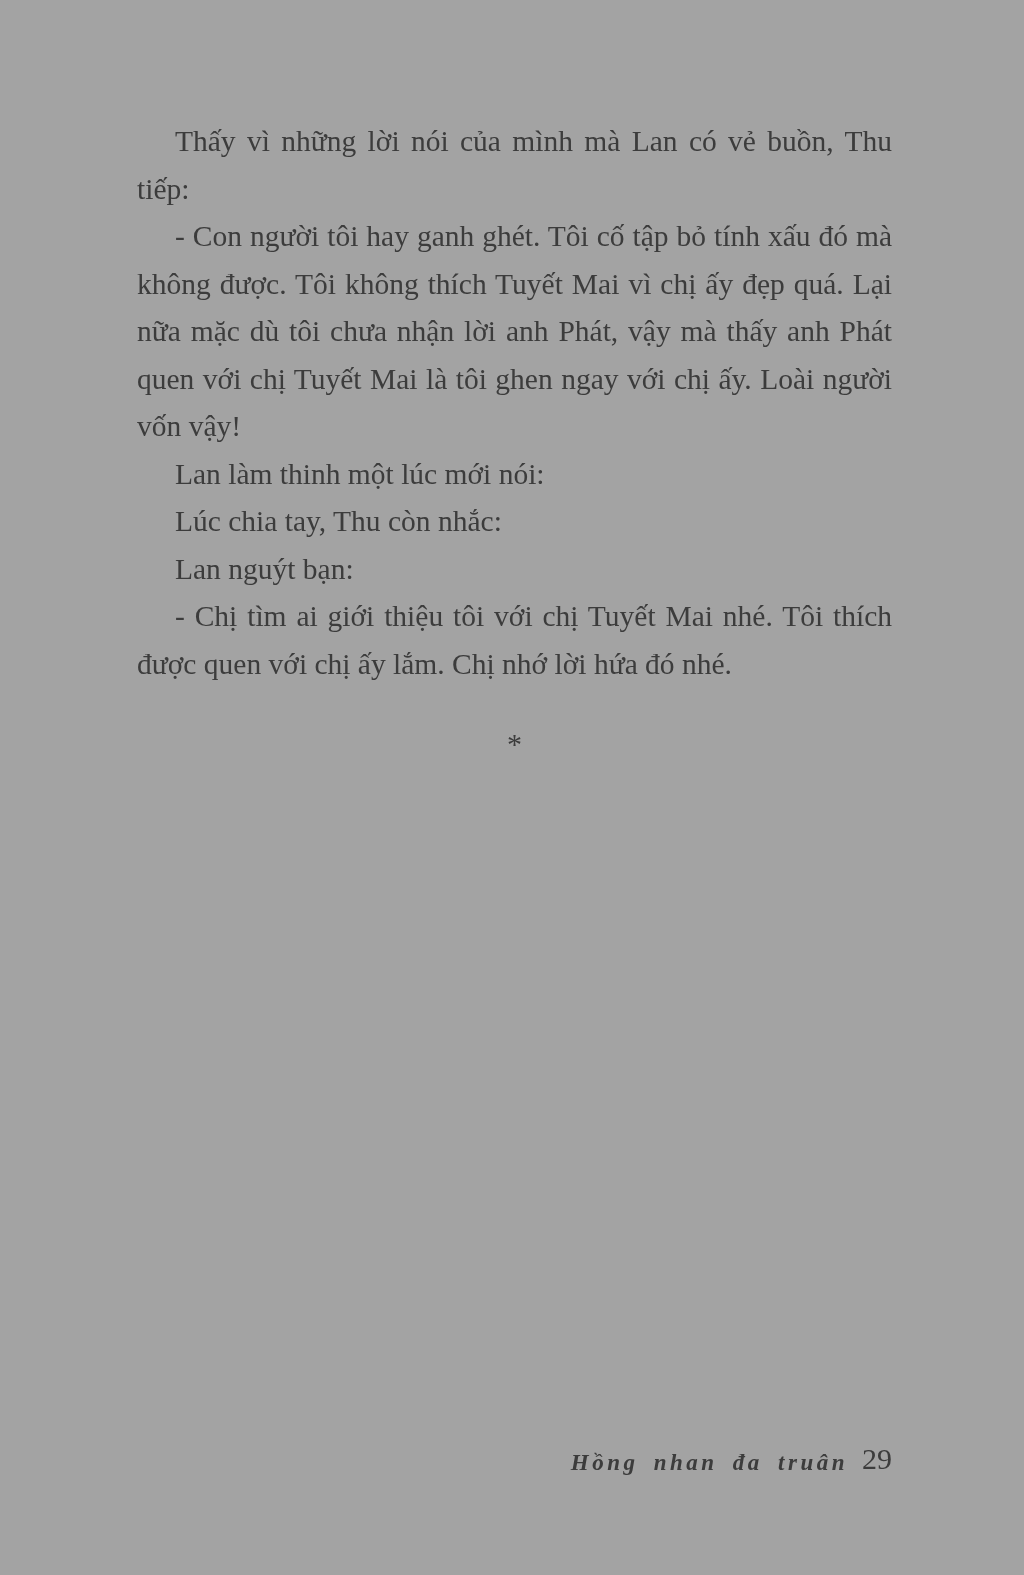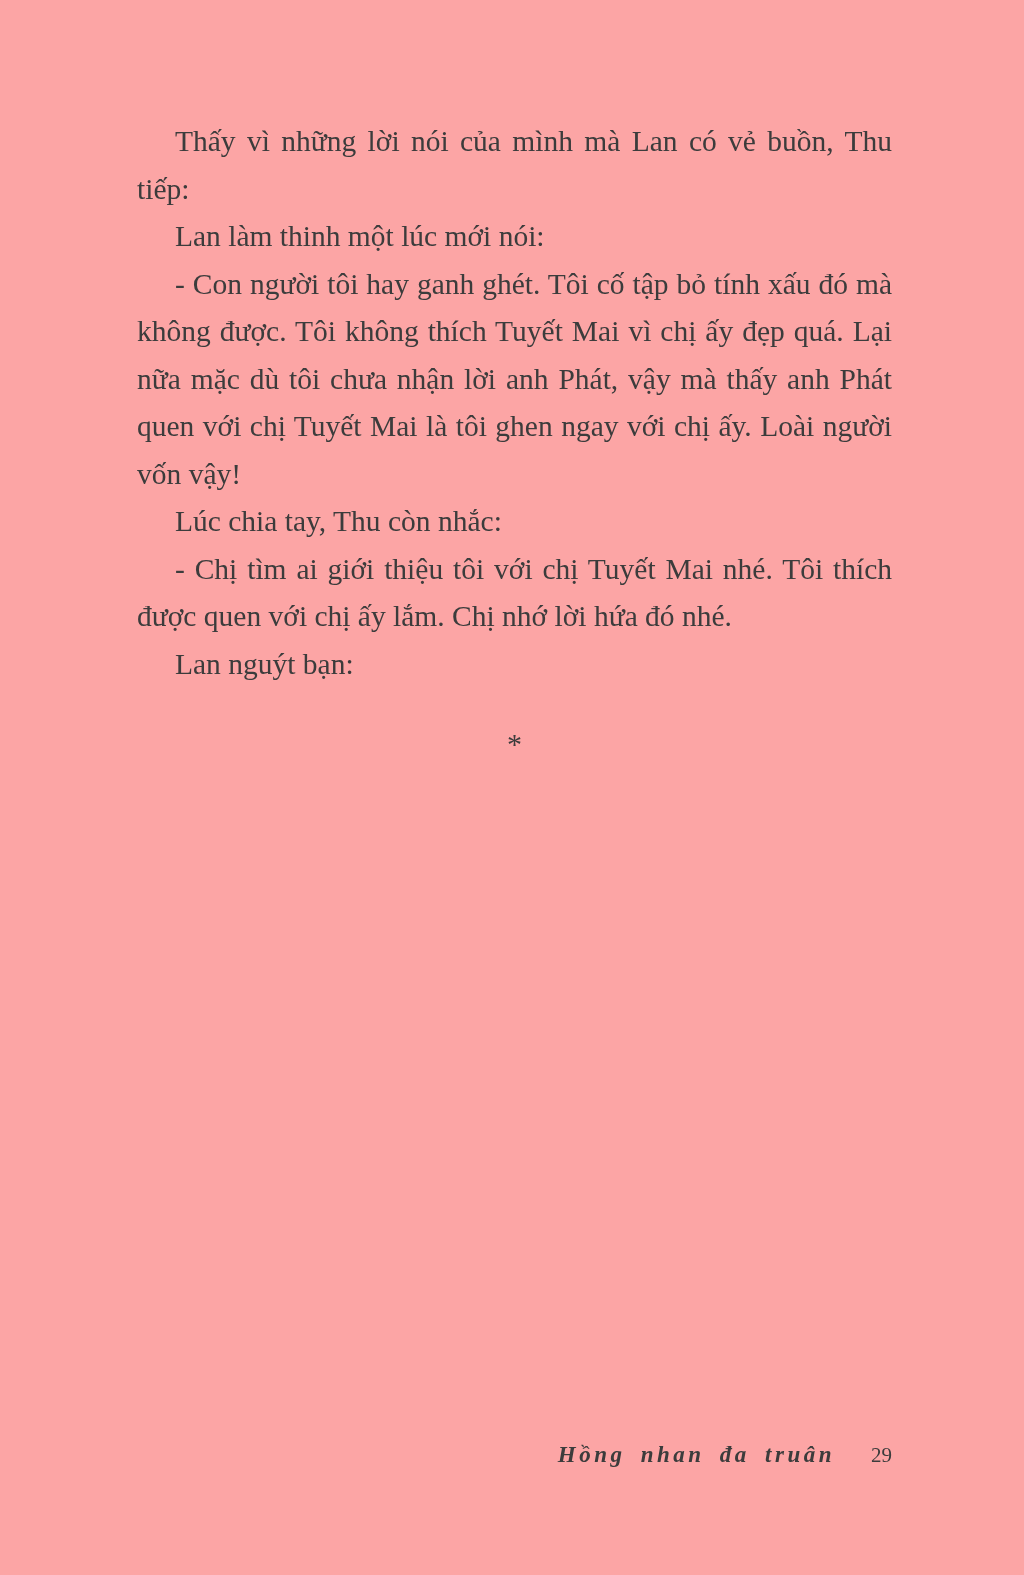--- a/index.html
+++ b/index.html
@@ -4,21 +4,21 @@
 <style>
   html, body {
     margin: 0;
     padding: 0;
     background: #ffffff;
   }
   .page {
     position: relative;
     width: 1024px;
     height: 1575px;
-    background: #fca5a5;
+    background: #a3a3a3;
     font-family: "Liberation Serif", "DejaVu Serif", serif;
     color: #3c3c3c;
     overflow: hidden;
   }
   .content {
     position: absolute;
     left: 137px;
     top: 118px;
     width: 755px;
     font-size: 29.5px;
@@ -36,46 +36,46 @@
     font-size: 30px;
     margin: 32px 0 30px 0;
     letter-spacing: 0;
   }
   .footer {
     position: absolute;
     right: 132px;
     top: 1442px;
     display: flex;
     align-items: flex-end;
-    gap: 36px;
+    gap: 14px;
   }
   .footer .book-title {
     font-style: italic;
     font-weight: bold;
     font-size: 23px;
     letter-spacing: 3.5px;
     word-spacing: 6px;
     color: #3c3c3c;
   }
   .footer .page-number {
-    font-size: 21px;
+    font-size: 30px;
     color: #3c3c3c;
   }
 </style>
 </head>
 <body>
 
 <div class="page">
   <div class="content">
     <p>Thấy vì những lời nói của mình mà Lan có vẻ buồn, Thu tiếp:</p>
+    <p>- Con người tôi hay ganh ghét. Tôi cố tập bỏ tính xấu đó mà không được. Tôi không thích Tuyết Mai vì chị ấy đẹp quá. Lại nữa mặc dù tôi chưa nhận lời anh Phát, vậy mà thấy anh Phát quen với chị Tuyết Mai là tôi ghen ngay với chị ấy. Loài người vốn vậy!</p>
     <p>Lan làm thinh một lúc mới nói:</p>
-    <p>- Con người tôi hay ganh ghét. Tôi cố tập bỏ tính xấu đó mà không được. Tôi không thích Tuyết Mai vì chị ấy đẹp quá. Lại nữa mặc dù tôi chưa nhận lời anh Phát, vậy mà thấy anh Phát quen với chị Tuyết Mai là tôi ghen ngay với chị ấy. Loài người vốn vậy!</p>
     <p>Lúc chia tay, Thu còn nhắc:</p>
+    <p>Lan nguýt bạn:</p>
     <p>- Chị tìm ai giới thiệu tôi với chị Tuyết Mai nhé. Tôi thích được quen với chị ấy lắm. Chị nhớ lời hứa đó nhé.</p>
-    <p>Lan nguýt bạn:</p>
     <div class="separator">*</div>
   </div>
 
   <div class="footer">
     <span class="book-title">Hồng nhan đa truân</span>
     <span class="page-number">29</span>
   </div>
 </div>
 
 </body></html>

